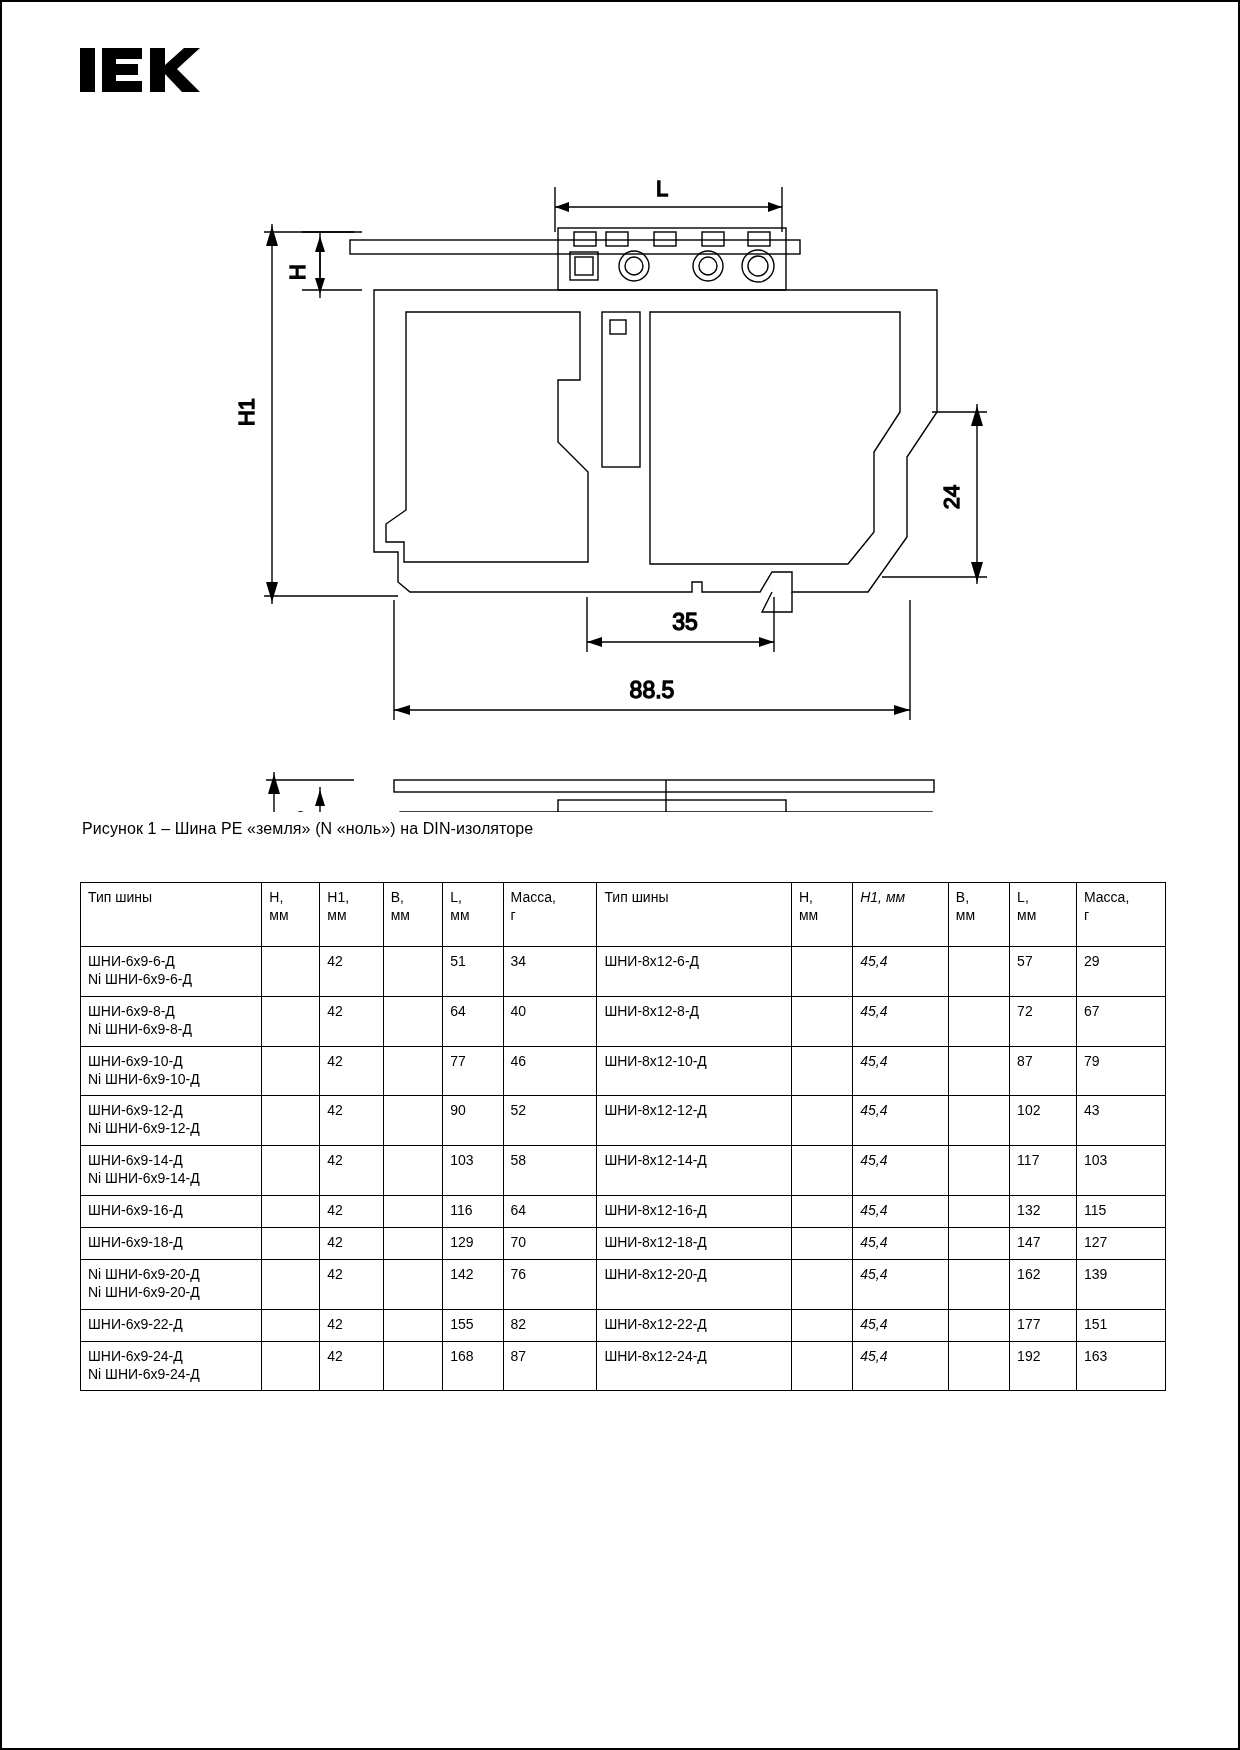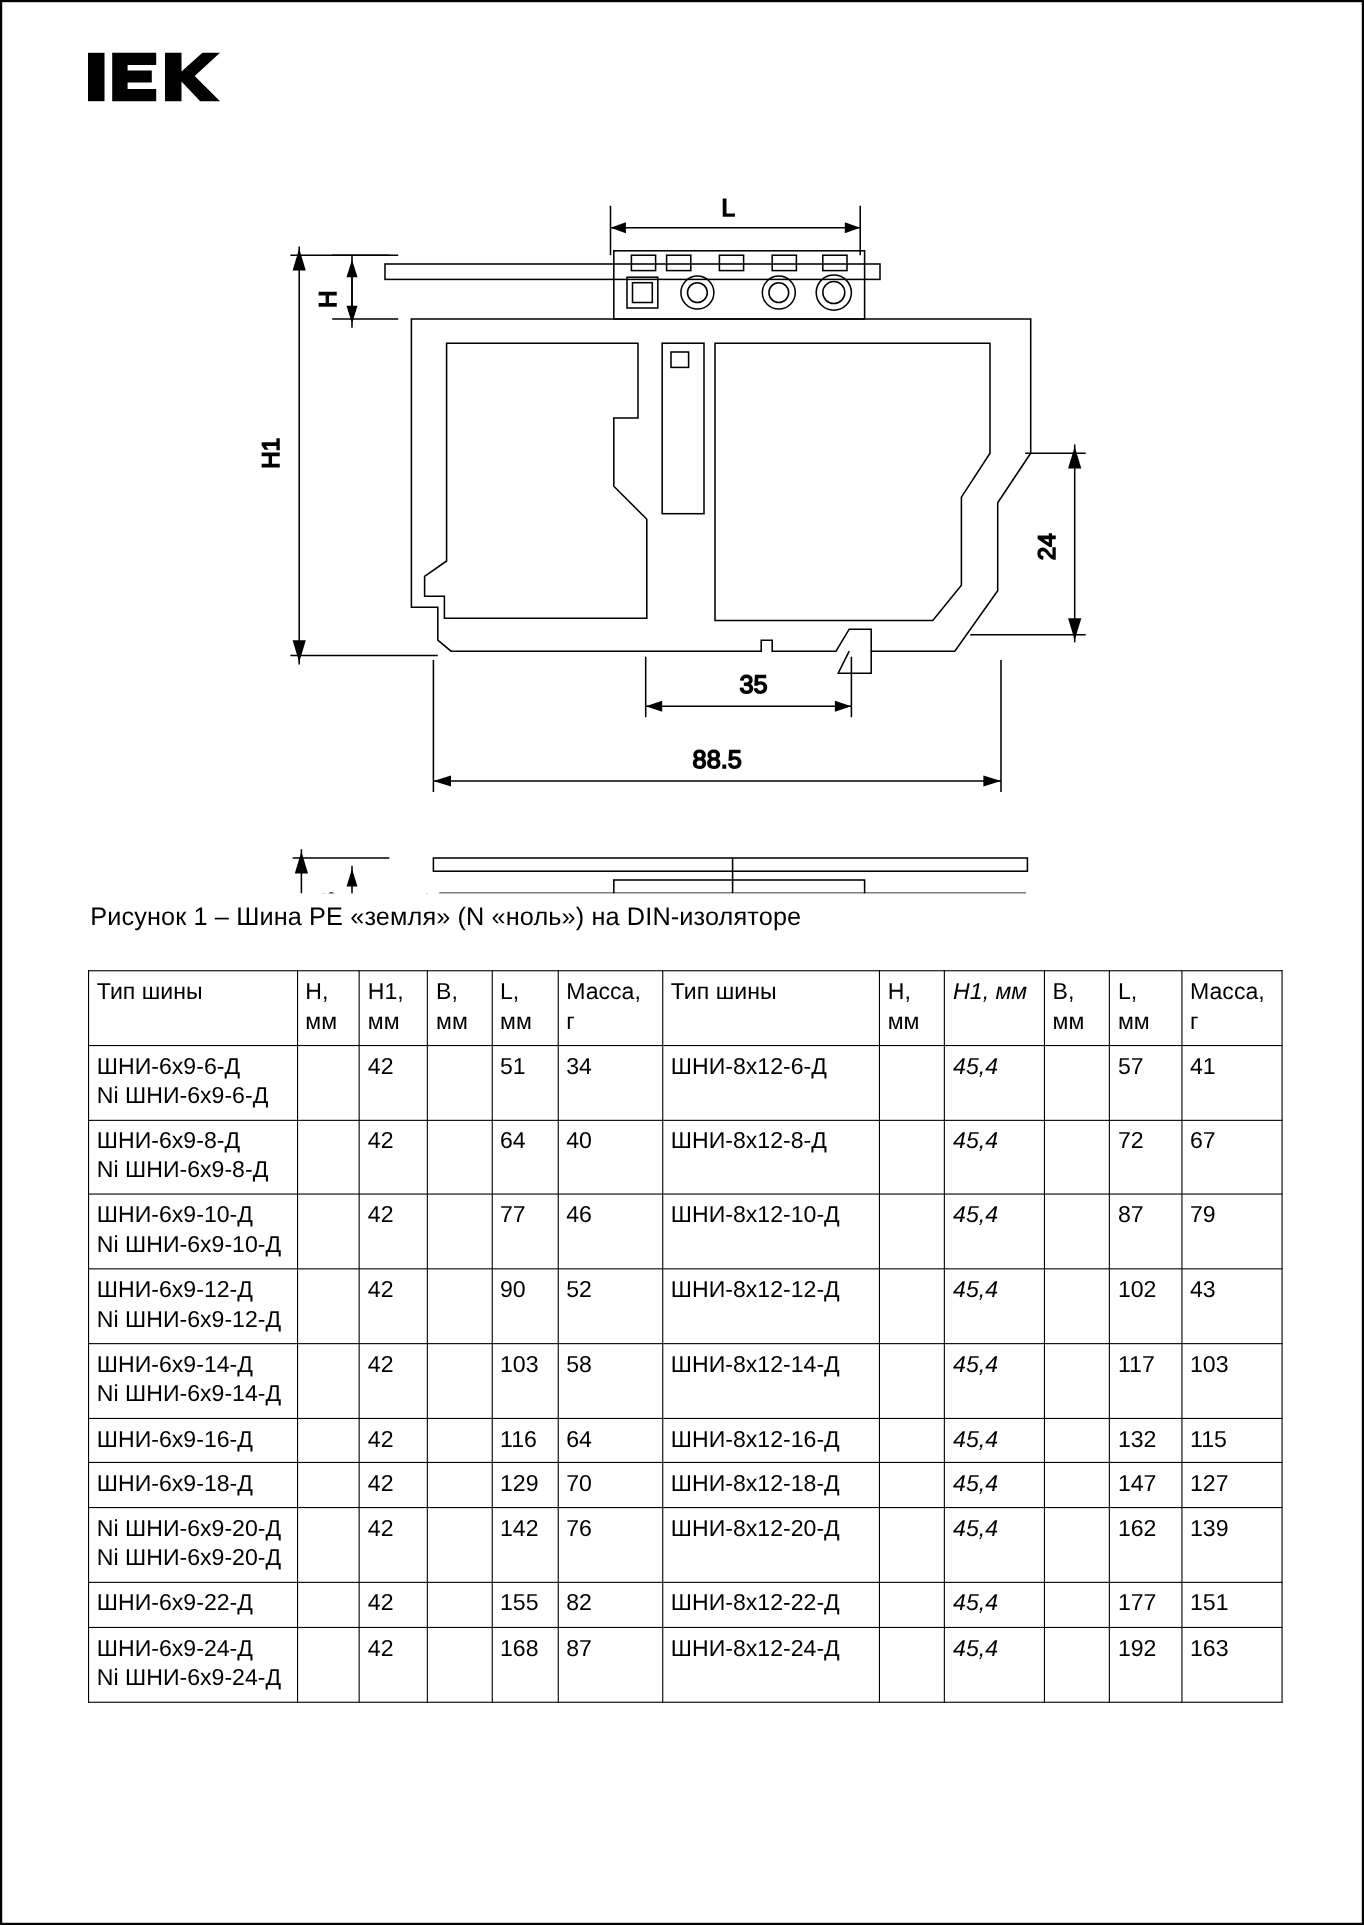--- a/index.html
+++ b/index.html
@@ -31,31 +31,31 @@
     position: absolute;
     left: 0;
     top: 110px;
     width: 1240px;
     height: 700px;
   }
   .caption {
     position: absolute;
     left: 80px;
     top: 818px;
-    font-size: 23px;
+    font-size: 16px;
     letter-spacing: 0.1px;
     white-space: nowrap;
   }
   table.spec {
     position: absolute;
     left: 78px;
     top: 880px;
     width: 1086px;
     border-collapse: collapse;
-    font-size: 21px;
+    font-size: 14px;
   }
   table.spec td, table.spec th {
     border: 1px solid #000;
     padding: 6px 7px 7px 7px;
     text-align: left;
     vertical-align: top;
     font-weight: normal;
     line-height: 1.28;
   }
   table.spec thead td {
@@ -281,21 +281,21 @@
           <td class="c-b1"></td>
           <td class="c-l1">51</td>
           <td class="c-m1">34</td>
           <td class="c-type2 cell-multi">
             <div>ШНИ-8х12-6-Д</div>
           </td>
           <td class="c-h2"></td>
           <td class="c-hh2">45,4</td>
           <td class="c-b2"></td>
           <td class="c-l2">57</td>
-          <td class="c-m2">41</td>
+          <td class="c-m2">29</td>
         </tr>
         <tr>
           <td class="c-type1 cell-multi">
             <div>ШНИ-6х9-8-Д</div>
             <div>Ni ШНИ-6х9-8-Д</div>
           </td>
           <td class="c-h1"></td>
           <td class="c-hh1">42</td>
           <td class="c-b1"></td>
           <td class="c-l1">64</td>

